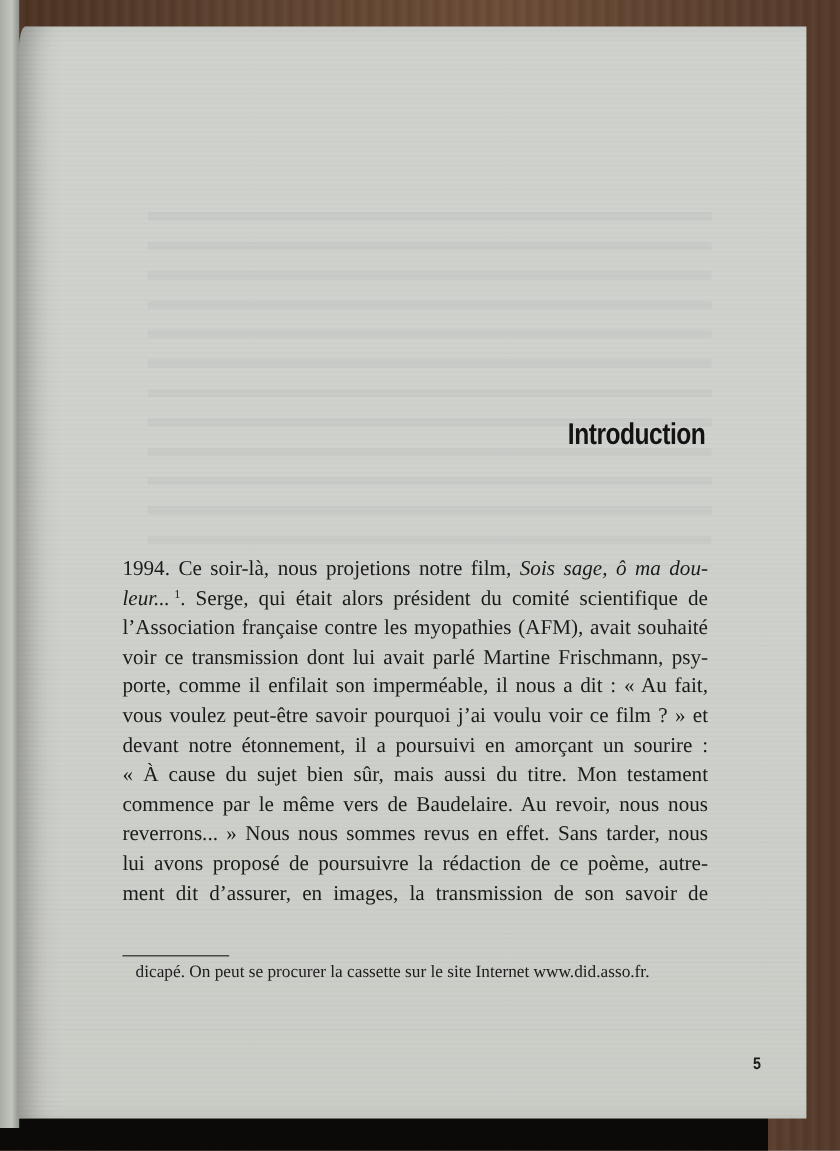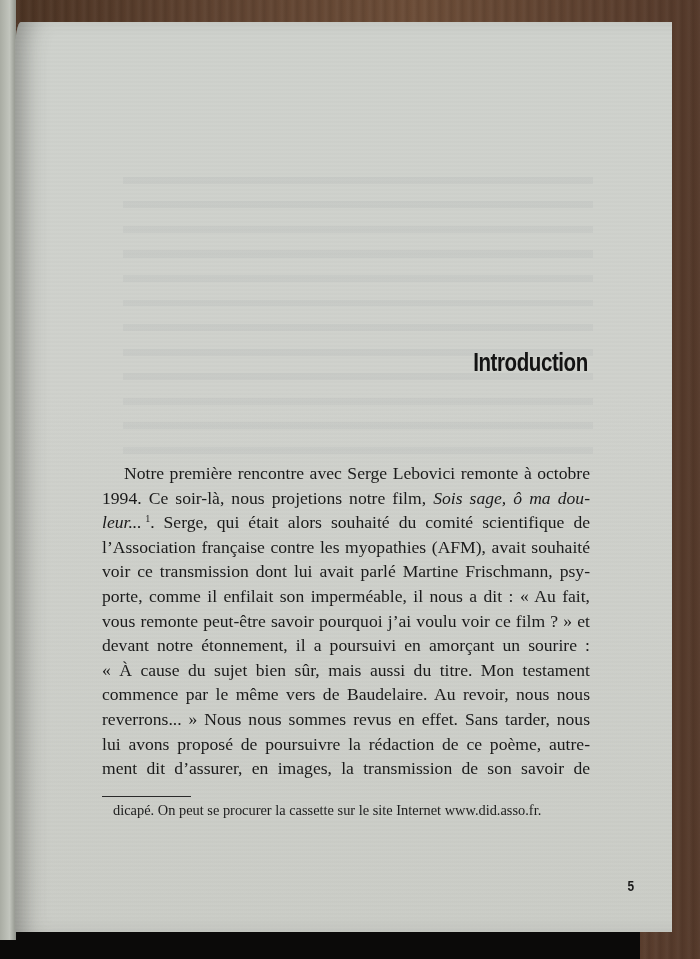--- a/index.html
+++ b/index.html
@@ -150,27 +150,26 @@
 <div class="bottom-shadow"></div>
 <div class="prev-page"></div>
 
 <div class="page">
   <div class="page-texture"></div>
   <div class="bleed-through"></div>
 
   <h1 class="chapter-title">Introduction</h1>
 
   <div class="body-text">
-    <span class="line indent">Notre première rencontre avec Serge Lebovici remonte à octobre</span>
     <span class="line"><span>1994. Ce soir-là, nous projetions notre film, </span><em>Sois sage, ô ma dou-</em></span>
-    <span class="line"><em>leur...</em> <sup>1</sup><span>. Serge, qui était alors souhaité du comité scientifique de</span></span>
+    <span class="line"><em>leur...</em> <sup>1</sup><span>. Serge, qui était alors président du comité scientifique de</span></span>
     <span class="line">l’Association française contre les myopathies (AFM), avait souhaité</span>
     <span class="line">voir ce transmission dont lui avait parlé Martine Frischmann, psy-</span>
     <span class="line">porte, comme il enfilait son imperméable, il nous a dit : « Au fait,</span>
-    <span class="line">vous remonte peut-être savoir pourquoi j’ai voulu voir ce film ? » et</span>
+    <span class="line">vous voulez peut-être savoir pourquoi j’ai voulu voir ce film ? » et</span>
     <span class="line">devant notre étonnement, il a poursuivi en amorçant un sourire :</span>
     <span class="line">« À cause du sujet bien sûr, mais aussi du titre. Mon testament</span>
     <span class="line">commence par le même vers de Baudelaire. Au revoir, nous nous</span>
     <span class="line">reverrons... » Nous nous sommes revus en effet. Sans tarder, nous</span>
     <span class="line">lui avons proposé de poursuivre la rédaction de ce poème, autre-</span>
     <span class="line">ment dit d’assurer, en images, la transmission de son savoir de</span>
   </div>
 
   <div class="footnote-rule"></div>
   <div class="footnote">

